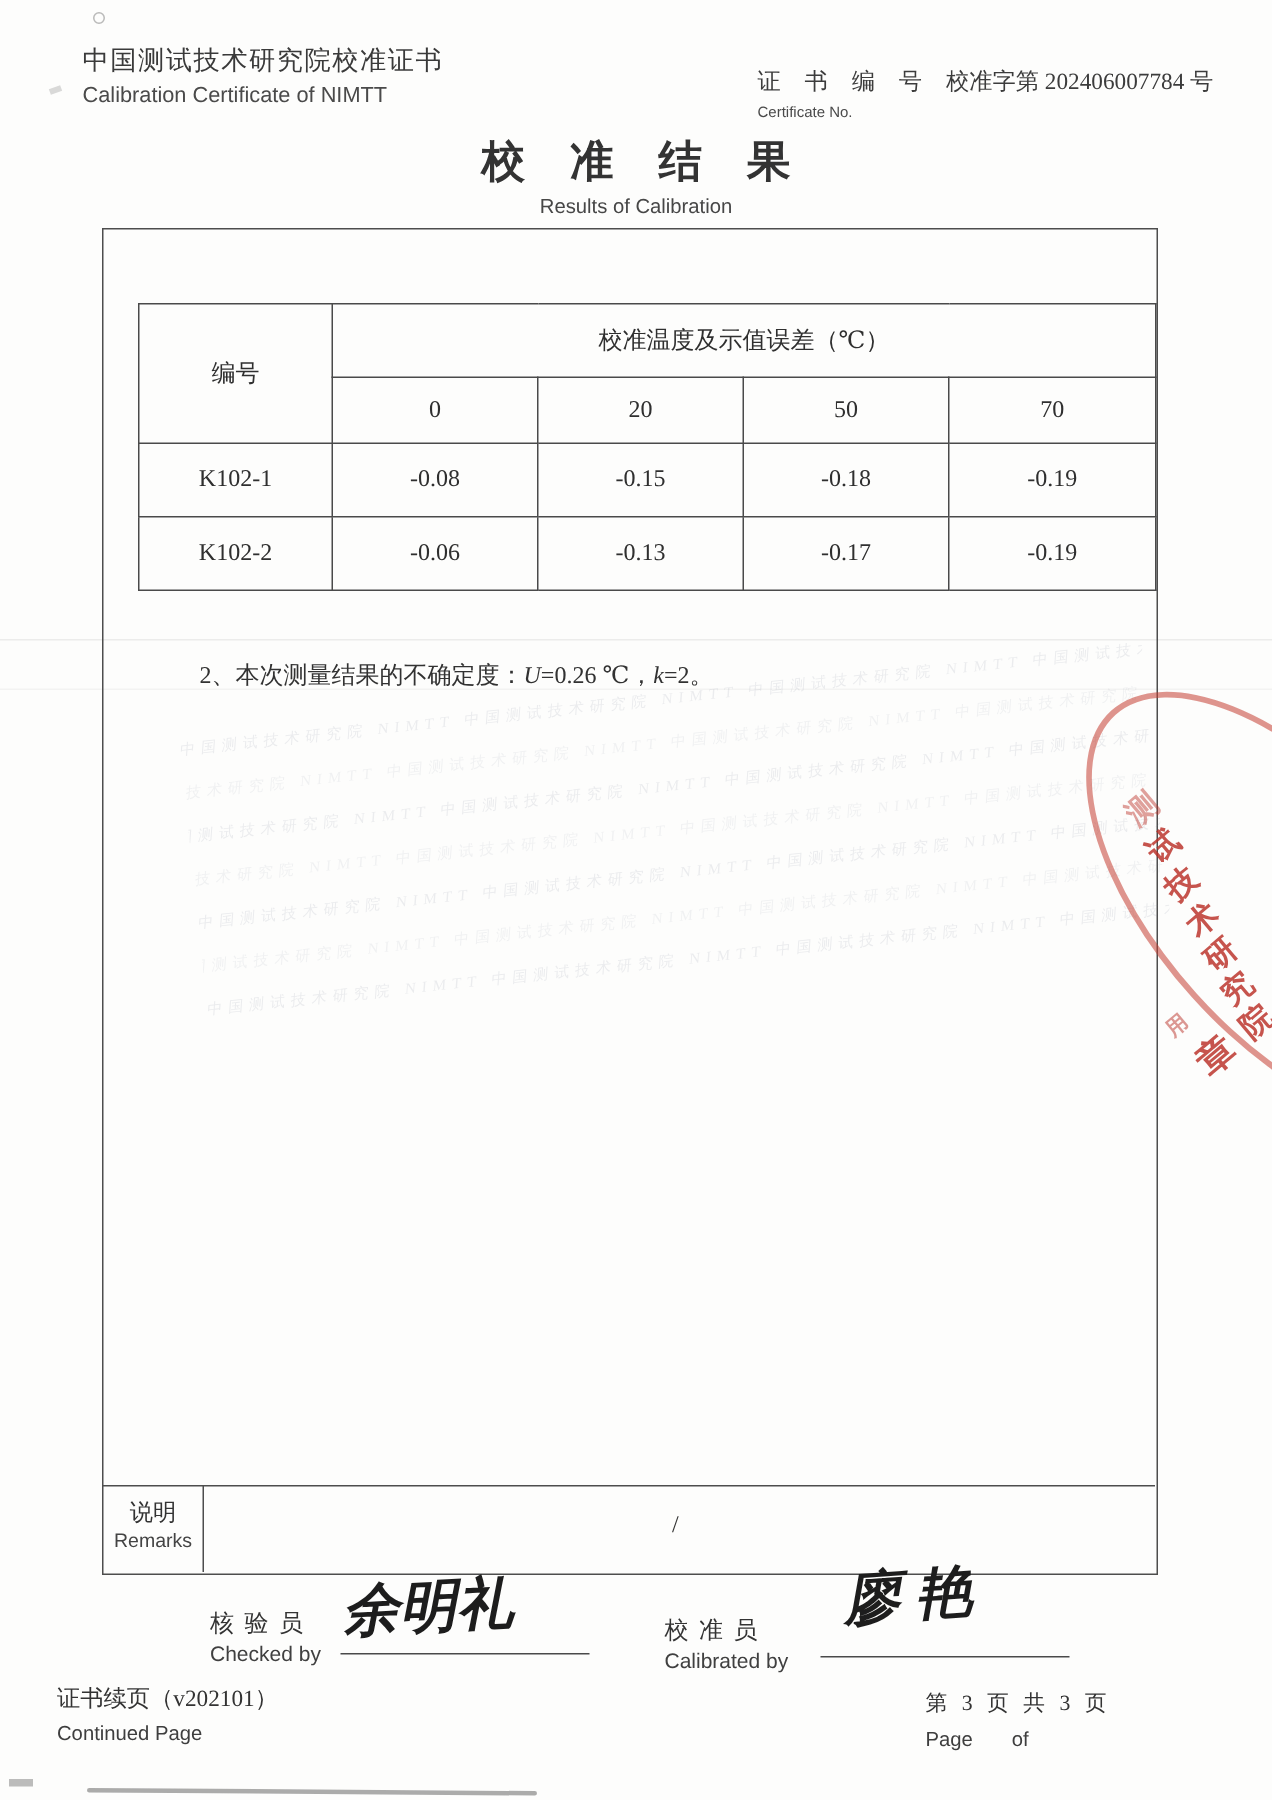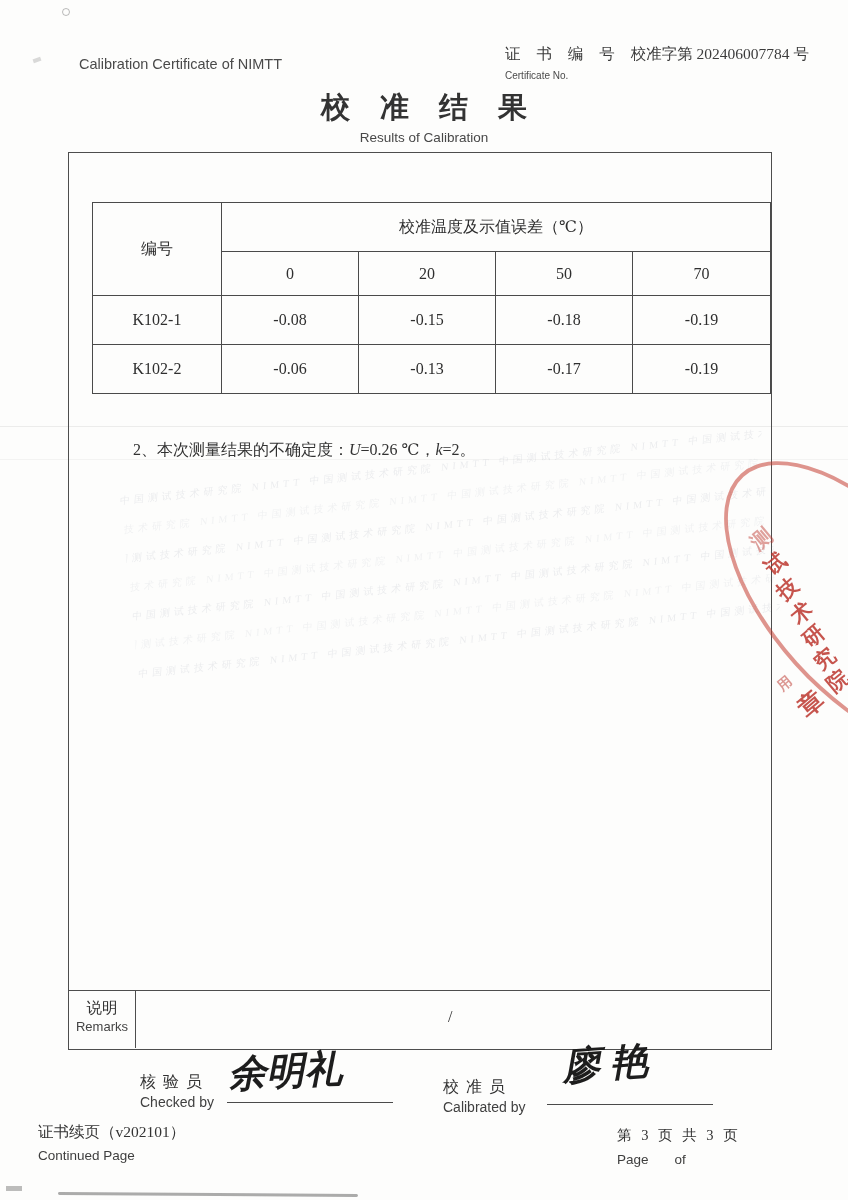--- a/index.html
+++ b/index.html
@@ -11,21 +11,21 @@
     overflow:hidden;
     font-family:"Liberation Serif","DejaVu Serif",serif;
     color:#2e2e2e;
   }
   .abs{position:absolute;}
   .sans{font-family:"Liberation Sans","DejaVu Sans",sans-serif;}
   .serif{font-family:"Liberation Serif","DejaVu Serif",serif;}
 
   
   .org-cn{left:55px;top:28px;font-size:17.5px;letter-spacing:1px;color:#3a3a3a;}
-  .org-en{left:55px;top:56px;font-size:14.5px;color:#4a4a4a;margin-left:24px;}
+  .org-en{left:55px;top:56px;font-size:14.5px;color:#4a4a4a;}
   .cert-line{left:505px;top:44px;font-size:15.5px;color:#3c3c3c;white-space:nowrap;}
   .cert-label{letter-spacing:6px;margin-right:10px;}
   .cert-en{left:505px;top:70px;font-size:10px;color:#4a4a4a;}
 
   
   .title-cn{left:0;right:0;top:88px;text-align:center;font-size:29px;font-weight:700;
             letter-spacing:30px;text-indent:30px;color:#333;}
   .title-en{left:0;right:0;top:130px;text-align:center;font-size:13.5px;color:#474747;}
 
   
@@ -108,20 +108,21 @@
 </head>
 <body>
 
 <div class="page">
 
   <div class="abs speck1"></div>
   <div class="abs speck2"></div>
   <div class="abs scanline1"></div>
   <div class="abs scanline2"></div>
 
+  <div class="abs sans org-cn">中国测试技术研究院校准证书</div>
   <div class="abs sans org-en">Calibration Certificate of NIMTT</div>
   <div class="abs serif cert-line">
     <span class="cert-label">证 书 编 号</span><span>校准字第 202406007784 号</span>
   </div>
   <div class="abs sans cert-en">Certificate No.</div>
 
   <div class="abs sans title-cn">校准结果</div>
   <div class="abs sans title-en">Results of Calibration</div>
 
   <div class="abs frame"></div>

